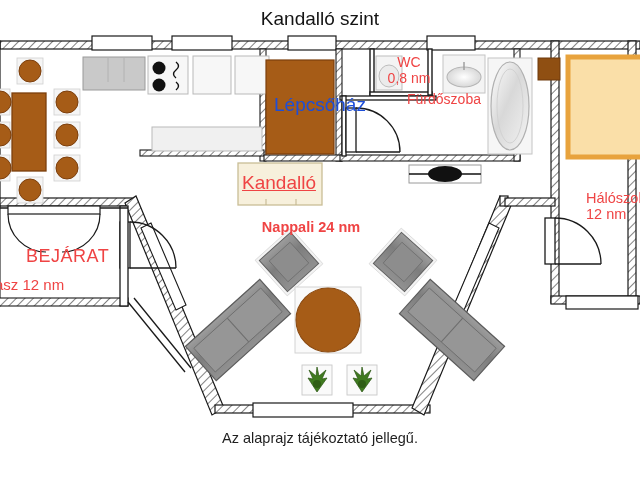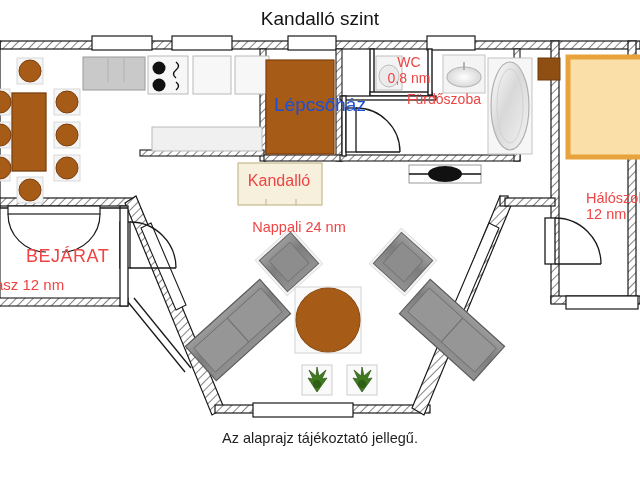--- a/index.html
+++ b/index.html
@@ -40,22 +40,22 @@
     font-size: 14.5px;
     color: #1f1f1f;
   }
   #lbl-kitchen   { left: 72px;  top: 97px;  font-size: 15px; }
   #lbl-stairs    { left: 274px; top: 94px;  font-size: 19px; color:#1d4ed8; width:88px;}
   #lbl-wc        { left: 378px; top: 55px;  font-size: 14px; width: 62px; }
   #lbl-bath      { left: 396px; top: 92px;  font-size: 14px; width: 96px; text-align: center;}
   #lbl-bed       { left: 586px; top: 190px; font-size: 14.5px; width: 96px; text-align:left;}
   #lbl-entrance  { left: 26px;  top: 246px; font-size: 18px; letter-spacing: .5px;}
   #lbl-terrace   { left: -10px; top: 277px; font-size: 15px; text-align:left; width:110px;}
-  #lbl-fire      { left: 242px; top: 172px; font-size: 16px; width:74px;}
-  #lbl-living    { left: 214px; top: 219px; font-size: 14.5px; width:170px;}
+  #lbl-fire      { left: 242px; top: 172px; font-size: 19px; width:74px;text-decoration:underline;}
+  #lbl-living    { left: 226px; top: 219px; font-size: 14.5px; width:170px;font-weight:bold;}
 </style>
 </head>
 <body>
 
 <div id="plan">
 
   <svg id="svg-layer" viewBox="0 0 640 480" xmlns="http://www.w3.org/2000/svg">
     <defs>
       <pattern id="wallhatch" width="6" height="6" patternUnits="userSpaceOnUse" patternTransform="rotate(45)">
         <rect width="6" height="6" fill="#ffffff"></rect>

